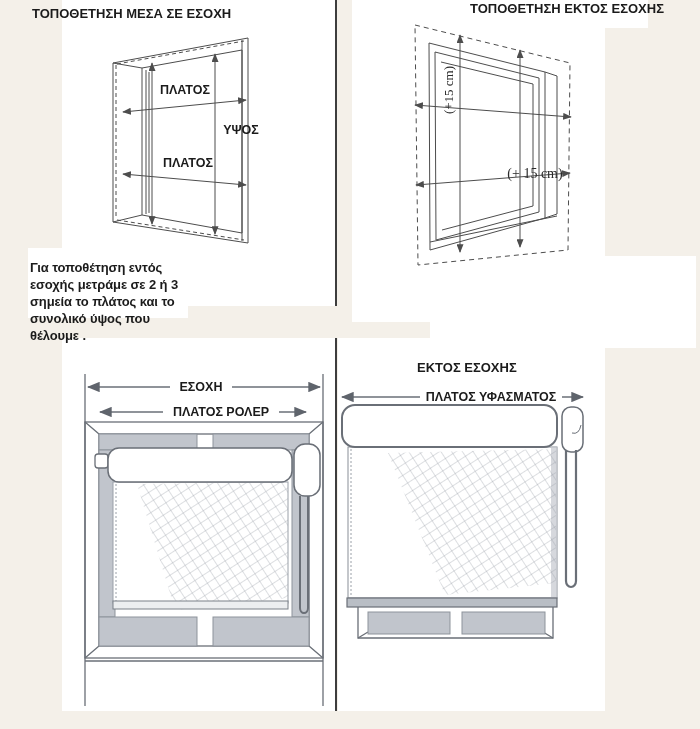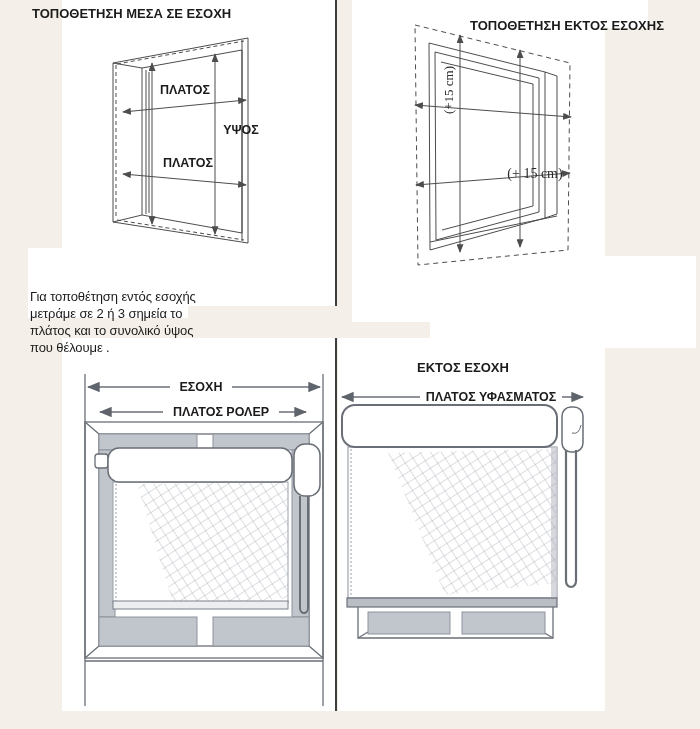--- a/index.html
+++ b/index.html
@@ -8,21 +8,21 @@
     --divider:#3d3d3d; --hatch:#9aa0a8;
   }
   *{margin:0;padding:0;box-sizing:border-box;}
   body{width:700px;height:729px;background:var(--bg);
        font-family:"Liberation Sans",sans-serif;color:var(--ink);}
   #canvas{position:relative;width:700px;height:729px;overflow:hidden;}
   .panel{position:absolute;background:var(--panel);}
   .abs{position:absolute;}
   .vdiv{position:absolute;width:2px;background:var(--divider);}
   .title{position:absolute;font-weight:bold;font-size:13px;letter-spacing:0;white-space:nowrap;}
-  .para{position:absolute;font-weight:normal;font-size:13px;line-height:1.3;letter-spacing:-0.1px;margin-top:29px;}
+  .para{position:absolute;font-weight:bold;font-size:13px;line-height:1.3;letter-spacing:-0.1px;}
   .ln{stroke:var(--line);fill:none;stroke-width:1;}
   .lnd{stroke:var(--line);fill:none;stroke-width:1;stroke-dasharray:4 3;}
   .lnb{stroke:var(--blind);fill:none;stroke-width:1.3;}
   .lnb2{stroke:var(--blind);fill:none;stroke-width:2;}
   .white{fill:#ffffff;}
   .grayr{fill:var(--grayfill);stroke:var(--graystroke);stroke-width:1;}
   .svgtxt{font-family:"Liberation Sans",sans-serif;font-weight:bold;font-size:12.5px;fill:var(--ink);}
   .seriftxt{font-family:"Liberation Serif",serif;font-size:13px;fill:#2a2a2a;}
 </style>
 </head>
@@ -35,22 +35,22 @@
   <div class="panel" style="left:352px;top:0;width:253px;height:322px"></div>
   <div class="panel" style="left:455px;top:0;width:193px;height:28px"></div>
   <div class="panel" style="left:430px;top:256px;width:266px;height:92px"></div>
   <div class="panel" style="left:62px;top:338px;width:273px;height:373px"></div>
   <div class="panel" style="left:338px;top:338px;width:267px;height:373px"></div>
 
   <div class="vdiv" style="left:335px;top:0;height:306px"></div>
   <div class="vdiv" style="left:335px;top:338px;height:373px"></div>
 
   <div class="title" style="left:32px;top:6px">ΤΟΠΟΘΕΤΗΣΗ ΜΕΣΑ ΣΕ ΕΣΟΧΗ</div>
-  <div class="title" style="left:470px;top:18px">ΤΟΠΟΘΕΤΗΣΗ ΕΚΤΟΣ ΕΣΟΧΗΣ</div>
-  <div class="title" style="left:417px;top:360px">ΕΚΤΟΣ ΕΣΟΧΗ</div>
+  <div class="title" style="left:470px;top:1px">ΤΟΠΟΘΕΤΗΣΗ ΕΚΤΟΣ ΕΣΟΧΗΣ</div>
+  <div class="title" style="left:417px;top:360px">ΕΚΤΟΣ ΕΣΟΧΗΣ</div>
 
   <div class="para" style="left:30px;top:260px;width:166px">Για τοποθέτηση εντός εσοχής μετράμε σε 2 ή 3 σημεία το πλάτος και το συνολικό ύψος που θέλουμε .</div>
 
   <svg class="abs" style="left:100px;top:30px" width="170" height="240" viewBox="0 0 170 240">
     <defs>
       <marker id="a1" viewBox="0 0 10 8" markerWidth="9" markerHeight="7" refX="9" refY="4" orient="auto-start-reverse">
           <path d="M0,0 L10,4 L0,8 z" fill="#4d4d4d"></path>
         </marker>
     </defs>
     <g>

